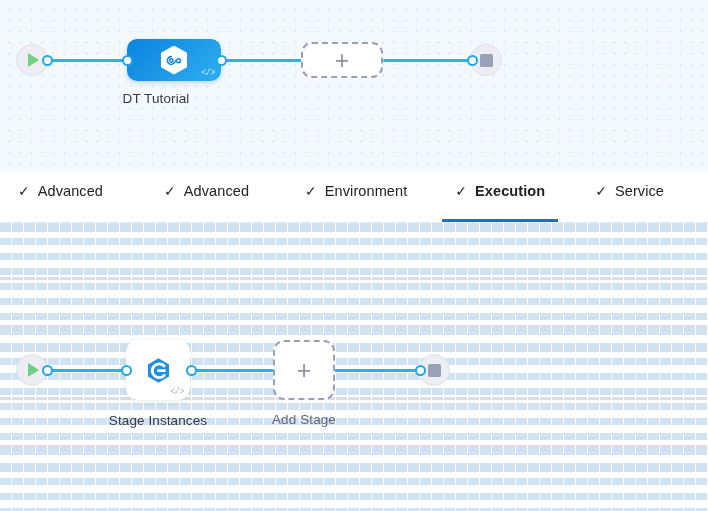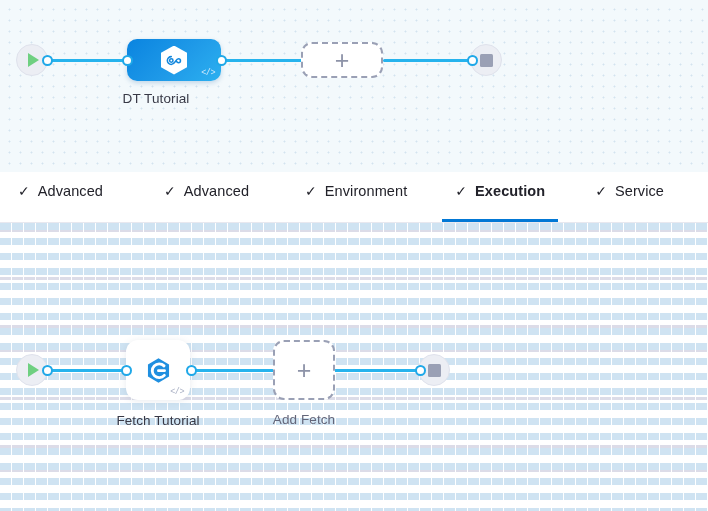--- a/index.html
+++ b/index.html
@@ -225,26 +225,26 @@
         <svg width="27" height="27" viewBox="0 0 32 32" aria-hidden="true">
           <path d="M16 1.6 28.5 8.8v14.4L16 30.4 3.5 23.2V8.8z" fill="#1f8fe0"></path>
           <path d="M22.6 10.5a8.2 8.2 0 1 0 .3 11.3" fill="none" stroke="#ffffff" stroke-width="3.4" stroke-linecap="round"></path>
           <path d="M15.9 16.2h7.3" fill="none" stroke="#ffffff" stroke-width="3.2" stroke-linecap="round"></path>
         </svg>
         <div class="code-badge dark">&lt;/&gt;</div>
       </div>
       <div class="dot" style="left:121px; top:142px;"></div>
       <div class="dot" style="left:186px; top:142px;"></div>
 
-      <div class="node-label" style="left:98px; top:190px; width:120px;">Fetch Tutorial</div>
+      <div class="node-label" style="left:98px; top:190px; width:120px;">Stage Instances</div>
 
       <div class="add-box" style="left:273px; top:117px; width:62px; height:60px;">
         <span class="plus-glyph">+</span>
       </div>
-      <div class="node-label muted" style="left:244px; top:189px; width:120px;">Add Fetch</div>
+      <div class="node-label muted" style="left:244px; top:189px; width:120px;">Add Stage</div>
 
       <div class="dot" style="left:415px; top:142px;"></div>
       <div class="terminal" style="left:418px; top:131px;">
         <div class="stop-sq"></div>
       </div>
 
     </div>
   </div>
 
 </div>

